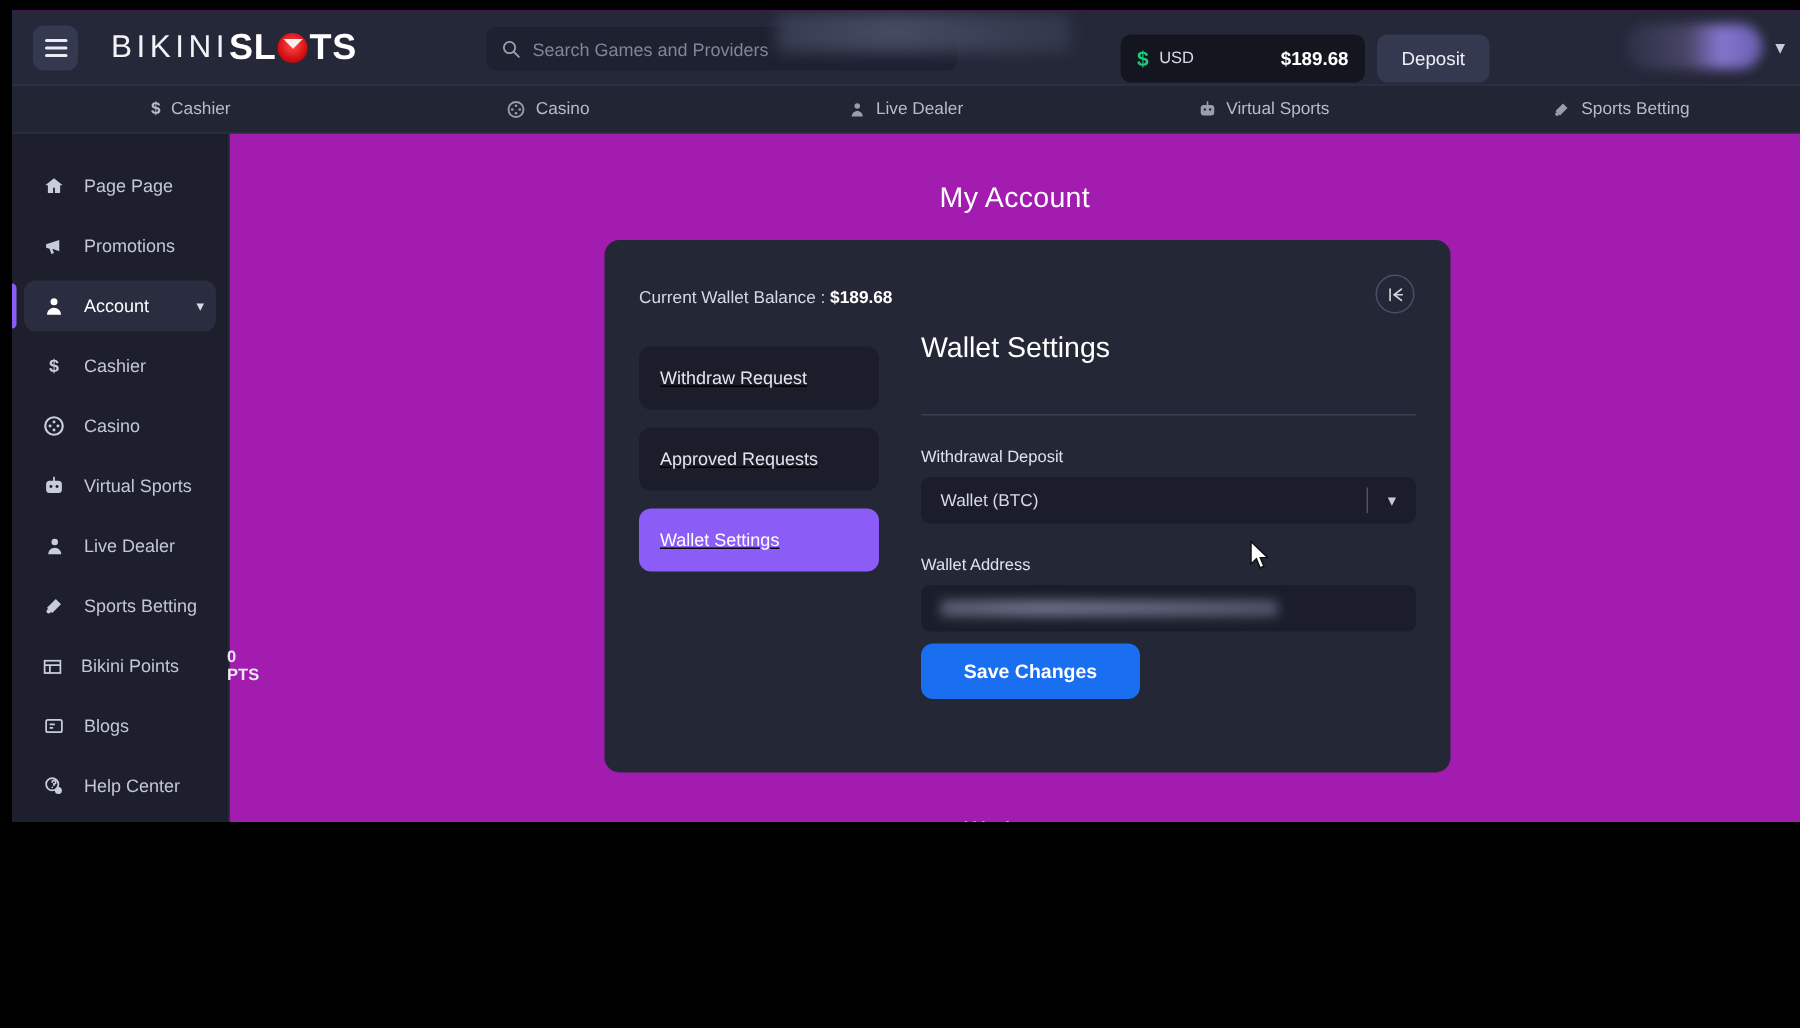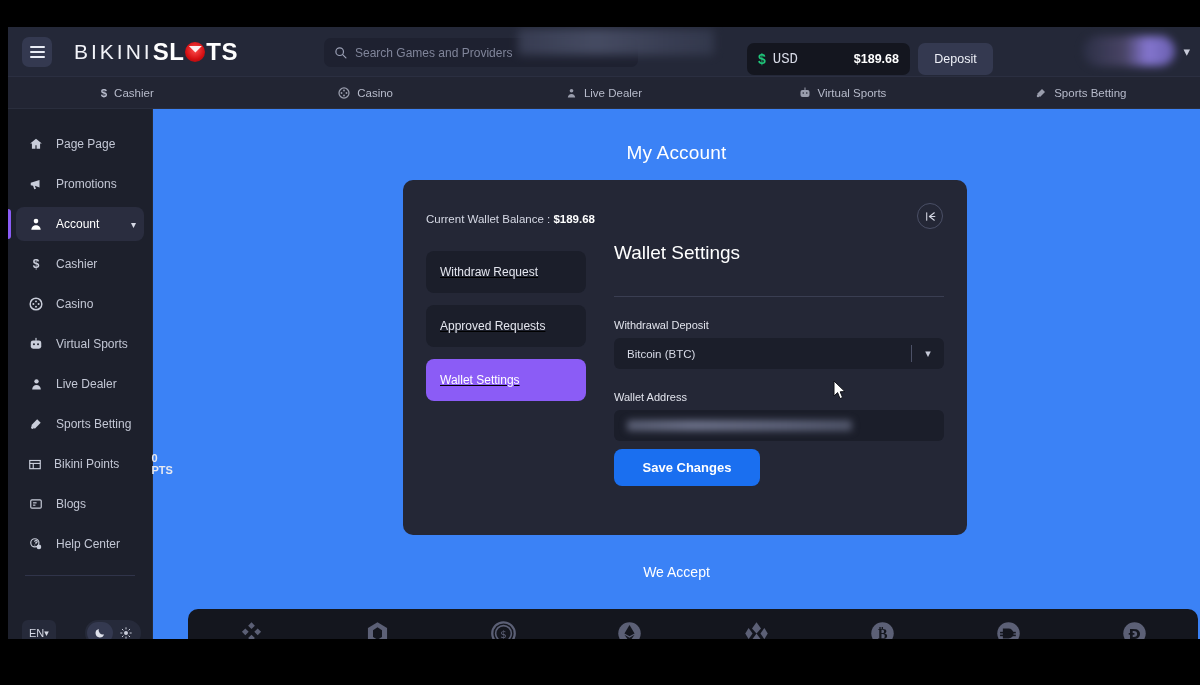--- a/index.html
+++ b/index.html
@@ -11,24 +11,23 @@
   }
   .stage {
     position: relative;
     width: 1200px; height: 685px;
     background: #000;
   }
   
   .page {
     position: absolute;
     left: 8px; top: 7px;
-    width: 1192px; height: 612px;
-    background: #3b82f6;
+    width: 1192px; height: 541px;
+    background: #a21caf;
     overflow: hidden;
-    margin-top: 20px;
   }
 
   
   .topbar {
     position: absolute; left: 0; top: 0;
     width: 1192px; height: 50px;
     background: #242838;
     display: flex; align-items: center;
     border-bottom: 1px solid #2b2f41;
   }
@@ -79,21 +78,21 @@
     filter: blur(5px); opacity: .9;
   }
 
   .wallet-chip {
     position: absolute; left: 739px; top: 16px;
     width: 163px; height: 32px;
     background: #14161f; border-radius: 7px;
     display: flex; align-items: center; padding: 0 11px;
     cursor: pointer;
   }
-  .wallet-chip .cur { color: #d7dae6; font-size: 14px; margin-left: 7px; font-family: Liberation Mono, monospace; }
+  .wallet-chip .cur { color: #d7dae6; font-size: 11px; margin-left: 7px; }
   .wallet-chip .amt { color: #fff; font-size: 12.5px; font-weight: bold; margin-left: auto; }
   .dollar-green { color: #1fc77a; font-weight: 900; font-size: 14px; }
 
   .deposit-btn {
     position: absolute; left: 910px; top: 16px;
     width: 75px; height: 32px;
     background: #343950; border-radius: 7px;
     color: #eef0f7; font-size: 12.5px;
     display: flex; align-items: center; justify-content: center;
     cursor: pointer;
@@ -510,21 +509,21 @@
         <div class="tab-btn">Approved Requests</div>
         <div class="tab-btn active">Wallet Settings</div>
       </div>
 
       <div class="settings-col">
         <div class="settings-title">Wallet Settings</div>
         <div class="settings-rule"></div>
 
         <div class="field-label">Withdrawal Deposit</div>
         <div class="select-box">
-          <span>Bitcoin (BTC)</span>
+          <span>Wallet (BTC)</span>
           <span class="sep"></span>
           <span class="chev">▾</span>
         </div>
 
         <div class="field-label">Wallet Address</div>
         <div class="addr-box">
           <div class="addr-blur"></div>
         </div>
 
         <button class="save-btn">Save Changes</button>

